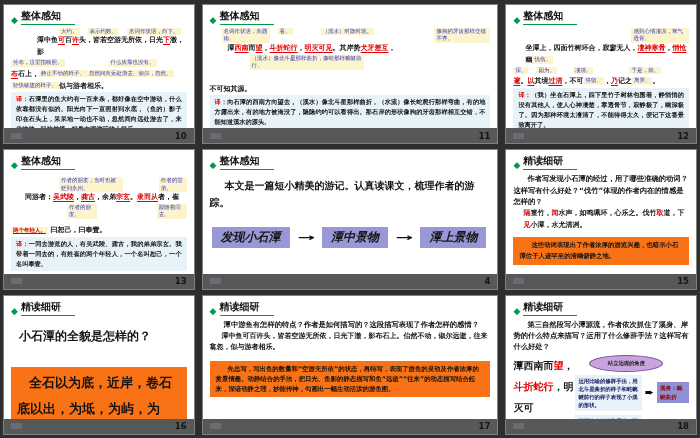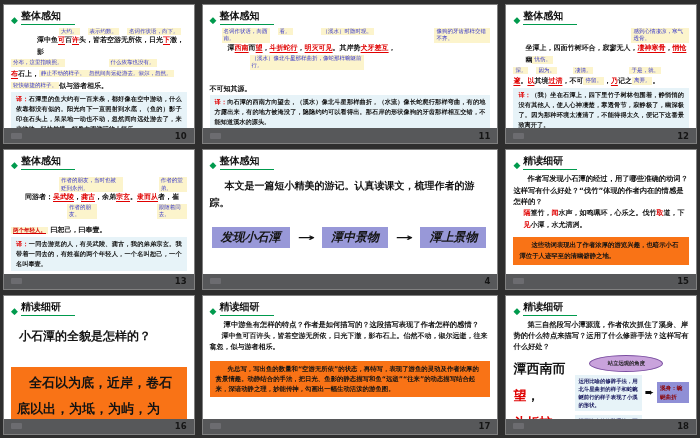--- a/index.html
+++ b/index.html
@@ -30,21 +30,21 @@
   .trans{background:#E7F3F8;font-size:6.2px;font-weight:bold;line-height:1.6;padding:2px 5px;margin-top:auto;margin-bottom:2px;color:#131313;text-align:justify;}
   .quote{font-weight:bold;color:#141414;font-size:7px;line-height:1.7;margin:1px 0 1px 10px;}
   .ansbox{background:#f97316;font-size:6.4px;font-weight:bold;line-height:1.7;padding:3px 6px;color:#131313;margin-top:4px;text-indent:12px;}
   
   .para{font-weight:bold;color:#141414;font-size:10px;line-height:1.7;text-indent:15px;margin-top:4px;}
   .flow{display:flex;align-items:center;gap:5px;margin:16px 4px 0 2px;}
   .fbox{background:#9898D8;padding:2px 9px;font-size:12px;font-weight:bold;font-style:italic;color:#151515;white-space:nowrap;}
   .farrow{color:#111;font-weight:bold;font-size:10px;display:inline-block;transform:scaleX(2.1);margin:0 7px;}
   
   .s18row{display:flex;margin-top:2px;min-height:0;}
-  .s18left{width:62px;flex:none;font-weight:bold;font-size:13px;line-height:2.1;color:#141414;}
+  .s18left{width:62px;flex:none;font-weight:bold;font-size:10px;line-height:2.1;color:#141414;}
   .s18mid{flex:1;min-width:0;}
   .ellipse{width:74px;height:17px;background:#C9A3DC;border:1px solid #7a4ea0;border-radius:50%;
            font-size:5.3px;font-weight:bold;color:#222;display:flex;align-items:center;justify-content:center;
            text-align:center;line-height:1.2;margin:0 0 3px 14px;padding:0 3px;box-sizing:border-box;}
   .mrow{display:flex;align-items:center;gap:3px;margin-bottom:4px;}
   .mbox{background:#E7F3F8;font-size:5.4px;font-weight:bold;line-height:1.5;padding:2px 3px;color:#13135a;flex:1;}
   .barrow{color:#0a0a0a;font-weight:bold;font-size:11px;flex:none;}
   .pbox{background:#8f8fd6;font-size:5.6px;font-weight:bold;color:#8B0000;padding:2px 3px;width:26px;flex:none;line-height:1.5;}
 </style>
 </head>

